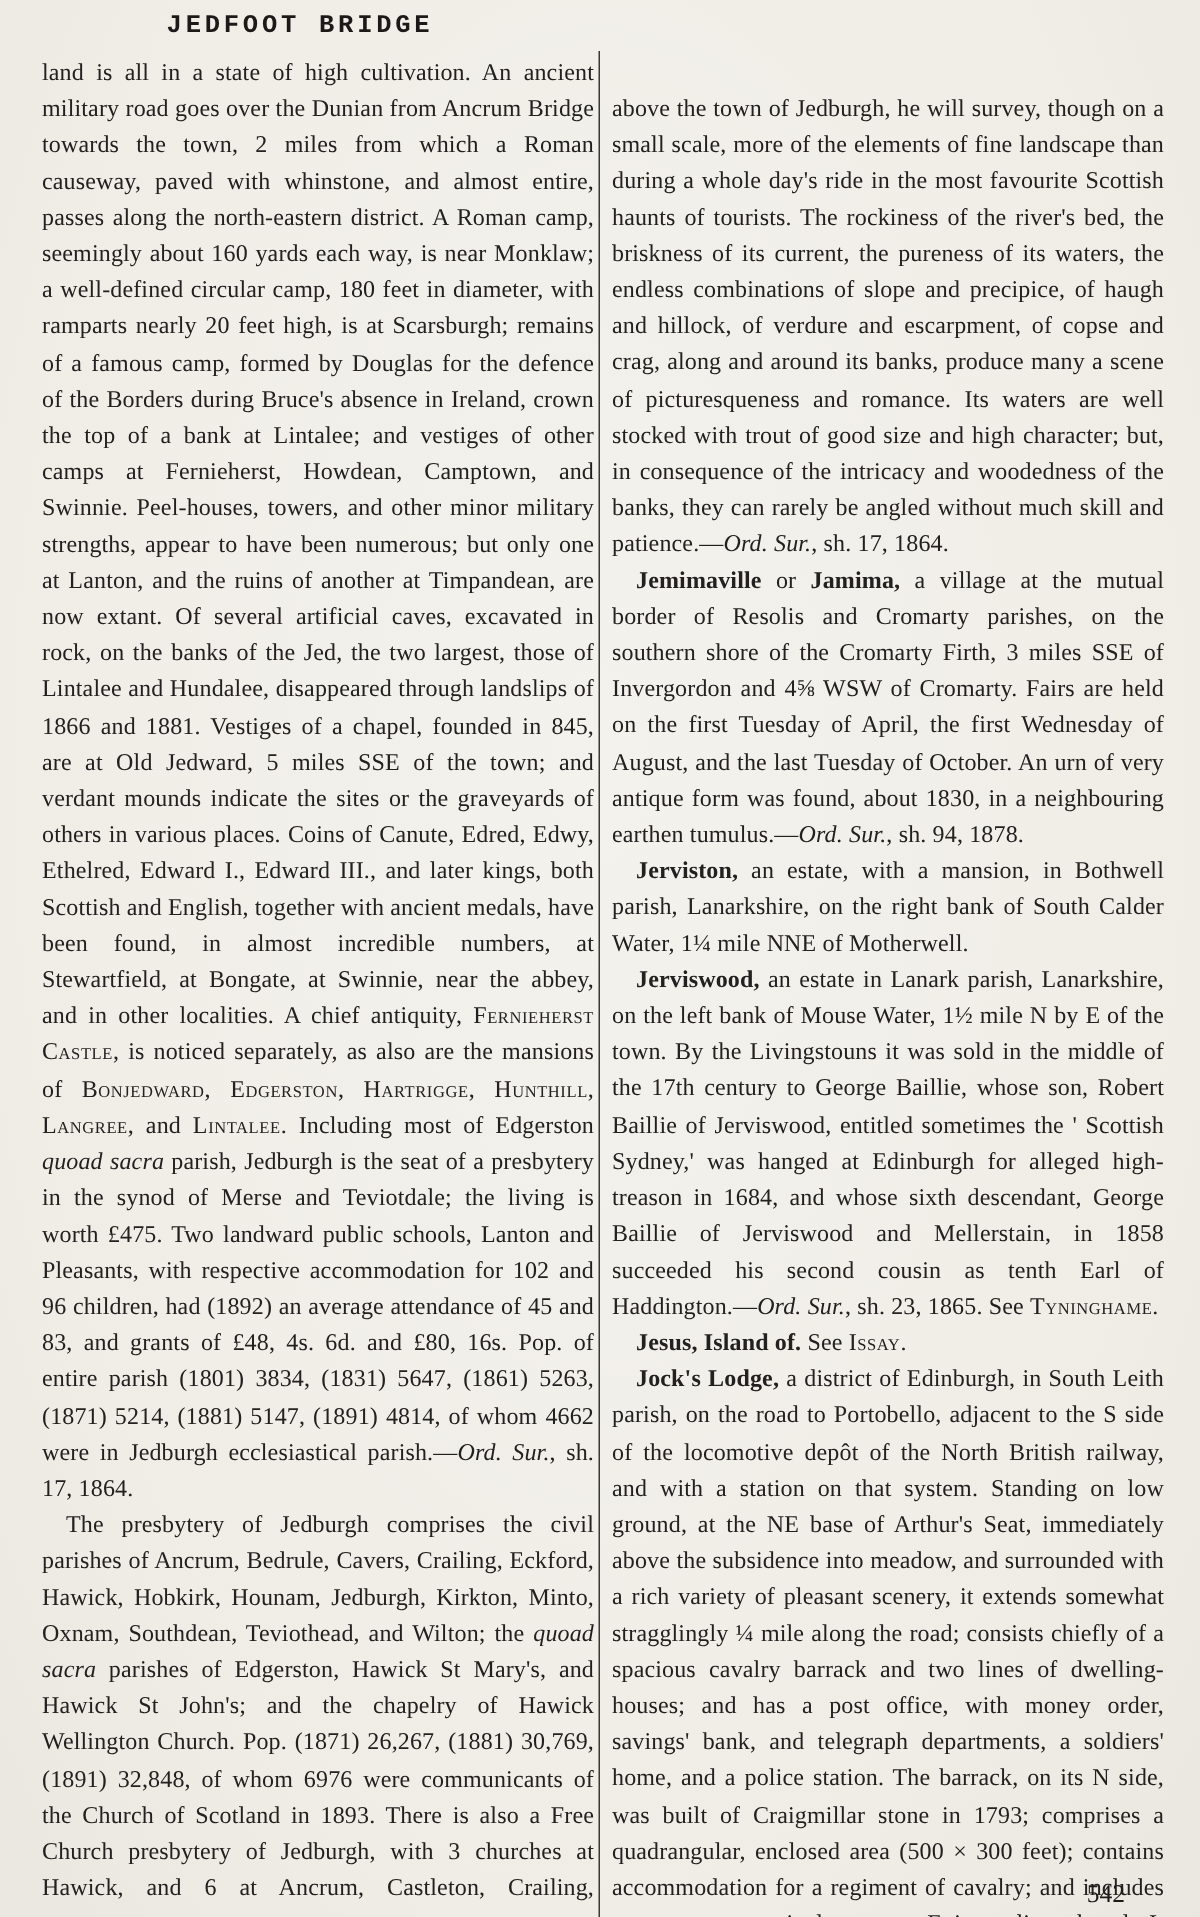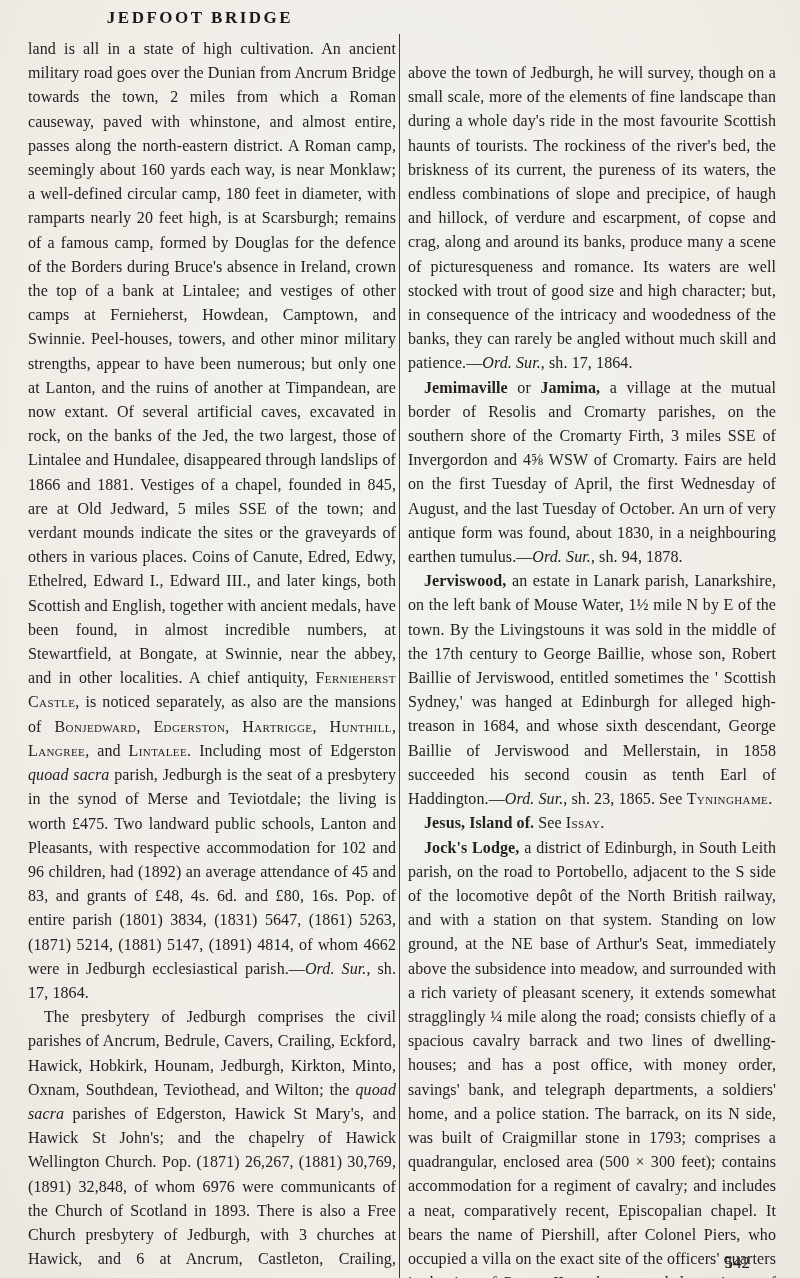--- a/index.html
+++ b/index.html
@@ -7,21 +7,21 @@
   .page {
     position: relative;
     width: 800px;
     height: 1278px;
     margin: 0 auto;
     overflow: hidden;
     background: radial-gradient(ellipse at 50% 40%, #f4f2ed 0%, #efede6 70%, #e9e7df 100%);
     color: #232120;
     font-family: "Liberation Serif", "DejaVu Serif", serif;
   }
-  .running-heads { position: absolute; top: 8px; left: 0; width: 640px; height: 26px; }
+  .running-heads { position: absolute; top: 8px; left: 0; width: 640px; height: 26px; font-family: Liberation Mono, monospace; }
   .head {
     position: absolute; top: 0; width: 400px;
     text-align: center;
     font-weight: bold;
     font-size: 17px;
     letter-spacing: 2.5px;
     color: #1c1a19;
     white-space: nowrap;
   }
   .head.left  { left: 0; }
@@ -71,19 +71,20 @@
 
   <div class="col col-left" id="col-left">
       <p class="para"><span class="s-p">land is all in a state of high cultivation.  An ancient military road goes over the Dunian from Ancrum Bridge towards the town, 2 miles from which a Roman causeway, paved with whinstone, and almost entire, passes along the north-eastern district.  A Roman camp, seemingly about 160 yards each way, is near Monklaw; a well-defined circular camp, 180 feet in diameter, with ramparts nearly 20 feet high, is at Scarsburgh; remains of a famous camp, formed by Douglas for the defence of the Borders during Bruce's absence in Ireland, crown the top of a bank at Lintalee; and vestiges of other camps at Fernieherst, Howdean, Camptown, and Swinnie.  Peel-houses, towers, and other minor military strengths, appear to have been numerous; but only one at Lanton, and the ruins of another at Timpandean, are now extant.  Of several artificial caves, excavated in rock, on the banks of the Jed, the two largest, those of Lintalee and Hundalee, disappeared through landslips of 1866 and 1881.  Vestiges of a chapel, founded in 845, are at Old Jedward, 5 miles SSE of the town; and verdant mounds indicate the sites or the graveyards of others in various places.  Coins of Canute, Edred, Edwy, Ethelred, Edward I., Edward III., and later kings, both Scottish and English, together with ancient medals, have been found, in almost incredible numbers, at Stewartfield, at Bongate, at Swinnie, near the abbey, and in other localities.  A chief antiquity, </span><span class="s-sc">Fernieherst Castle</span><span class="s-p">, is noticed separately, as also are the mansions of </span><span class="s-sc">Bonjedward</span><span class="s-p">, </span><span class="s-sc">Edgerston</span><span class="s-p">, </span><span class="s-sc">Hartrigge</span><span class="s-p">, </span><span class="s-sc">Hunthill</span><span class="s-p">, </span><span class="s-sc">Langree</span><span class="s-p">, and </span><span class="s-sc">Lintalee</span><span class="s-p">.  Including most of Edgerston </span><span class="s-i">quoad sacra</span><span class="s-p"> parish, Jedburgh is the seat of a presbytery in the synod of Merse and Teviotdale; the living is worth £475.  Two landward public schools, Lanton and Pleasants, with respective accommodation for 102 and 96 children, had (1892) an average attendance of 45 and 83, and grants of £48, 4s. 6d. and £80, 16s.  Pop. of entire parish (1801) 3834, (1831) 5647, (1861) 5263, (1871) 5214, (1881) 5147, (1891) 4814, of whom 4662 were in Jedburgh ecclesiastical parish.—</span><span class="s-i">Ord. Sur.</span><span class="s-p">, sh. 17, 1864.</span></p>
       <p class="para indent"><span class="s-p">The presbytery of Jedburgh comprises the civil parishes of Ancrum, Bedrule, Cavers, Crailing, Eckford, Hawick, Hobkirk, Hounam, Jedburgh, Kirkton, Minto, Oxnam, Southdean, Teviothead, and Wilton; the </span><span class="s-i">quoad sacra</span><span class="s-p"> parishes of Edgerston, Hawick St Mary's, and Hawick St John's; and the chapelry of Hawick Wellington Church.  Pop. (1871) 26,267, (1881) 30,769, (1891) 32,848, of whom 6976 were communicants of the Church of Scotland in 1893.  There is also a Free Church presbytery of Jedburgh, with 3 churches at Hawick, and 6 at Ancrum, Castleton, Crailing, Denholm, Jedburgh, and Wolflee, which 9 churches together had 2417 members in 1892.</span></p>
       <p class="para indent"><span class="s-p">See pp. 260-268 of Dorothy Wordsworth's </span><span class="s-i">Tour in Scotland</span></p>
     </div>
 
   <div class="col col-right" id="col-right">
       <p class="para"><span class="s-p">above the town of Jedburgh, he will survey, though on a small scale, more of the elements of fine landscape than during a whole day's ride in the most favourite Scottish haunts of tourists.  The rockiness of the river's bed, the briskness of its current, the pureness of its waters, the endless combinations of slope and precipice, of haugh and hillock, of verdure and escarpment, of copse and crag, along and around its banks, produce many a scene of picturesqueness and romance.  Its waters are well stocked with trout of good size and high character; but, in consequence of the intricacy and woodedness of the banks, they can rarely be angled without much skill and patience.—</span><span class="s-i">Ord. Sur.</span><span class="s-p">, sh. 17, 1864.</span></p>
       <p class="para indent"><span class="s-b">Jemimaville</span><span class="s-p"> or </span><span class="s-b">Jamima,</span><span class="s-p"> a village at the mutual border of Resolis and Cromarty parishes, on the southern shore of the Cromarty Firth, 3 miles SSE of Invergordon and 4⅝ WSW of Cromarty.  Fairs are held on the first Tuesday of April, the first Wednesday of August, and the last Tuesday of October.  An urn of very antique form was found, about 1830, in a neighbouring earthen tumulus.—</span><span class="s-i">Ord. Sur.</span><span class="s-p">, sh. 94, 1878.</span></p>
+      <p class="para indent"><span class="s-b">Jerviston,</span><span class="s-p"> an estate, with a mansion, in Bothwell parish, Lanarkshire, on the right bank of South Calder Water, 1¼ mile NNE of Motherwell.</span></p>
       <p class="para indent"><span class="s-b">Jerviswood,</span><span class="s-p"> an estate in Lanark parish, Lanarkshire, on the left bank of Mouse Water, 1½ mile N by E of the town.  By the Livingstouns it was sold in the middle of the 17th century to George Baillie, whose son, Robert Baillie of Jerviswood, entitled sometimes the ' Scottish Sydney,' was hanged at Edinburgh for alleged high-treason in 1684, and whose sixth descendant, George Baillie of Jerviswood and Mellerstain, in 1858 succeeded his second cousin as tenth Earl of Haddington.—</span><span class="s-i">Ord. Sur.</span><span class="s-p">, sh. 23, 1865.  See </span><span class="s-sc">Tyninghame</span><span class="s-p">.</span></p>
       <p class="para indent"><span class="s-b">Jesus, Island of.</span><span class="s-p">  See </span><span class="s-sc">Issay</span><span class="s-p">.</span></p>
       <p class="para indent"><span class="s-b">Jock's Lodge,</span><span class="s-p"> a district of Edinburgh, in South Leith parish, on the road to Portobello, adjacent to the S side of the locomotive depôt of the North British railway, and with a station on that system.  Standing on low ground, at the NE base of Arthur's Seat, immediately above the subsidence into meadow, and surrounded with a rich variety of pleasant scenery, it extends somewhat stragglingly ¼ mile along the road; consists chiefly of a spacious cavalry barrack and two lines of dwelling-houses; and has a post office, with money order, savings' bank, and telegraph departments, a soldiers' home, and a police station.  The barrack, on its N side, was built of Craigmillar stone in 1793; comprises a quadrangular, enclosed area (500 × 300 feet); contains accommodation for a regiment of cavalry; and includes a neat, comparatively recent, Episcopalian chapel.  It bears the name of Piershill, after Colonel Piers, who occupied a villa on the exact site of the officers' quarters in the time of George II., and commanded a regiment of cavalry then stationed in Edinburgh.  The name of ' Jokis Lodge ' occurs as early as 1650, but is of uncertain origin.—</span></p>
     </div>
 
   <div class="page-number">542</div>
 </div>
 
 </body></html>

